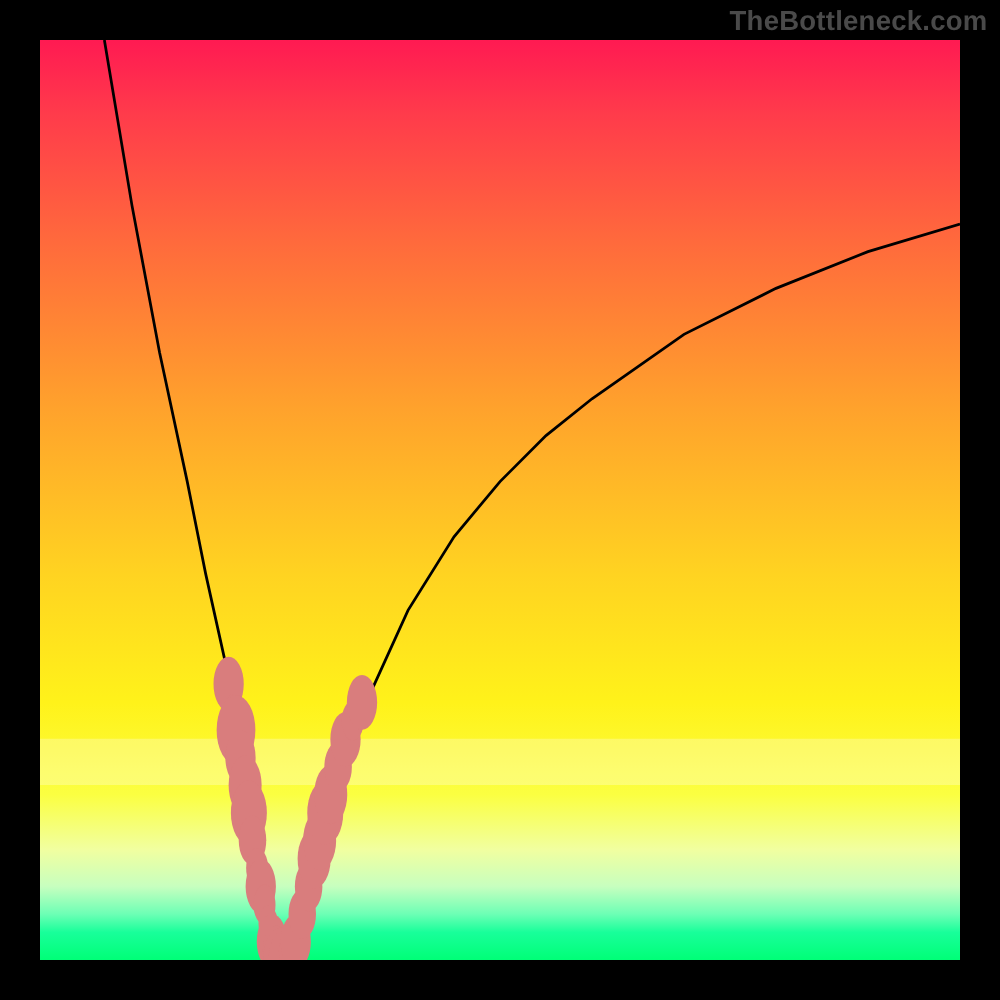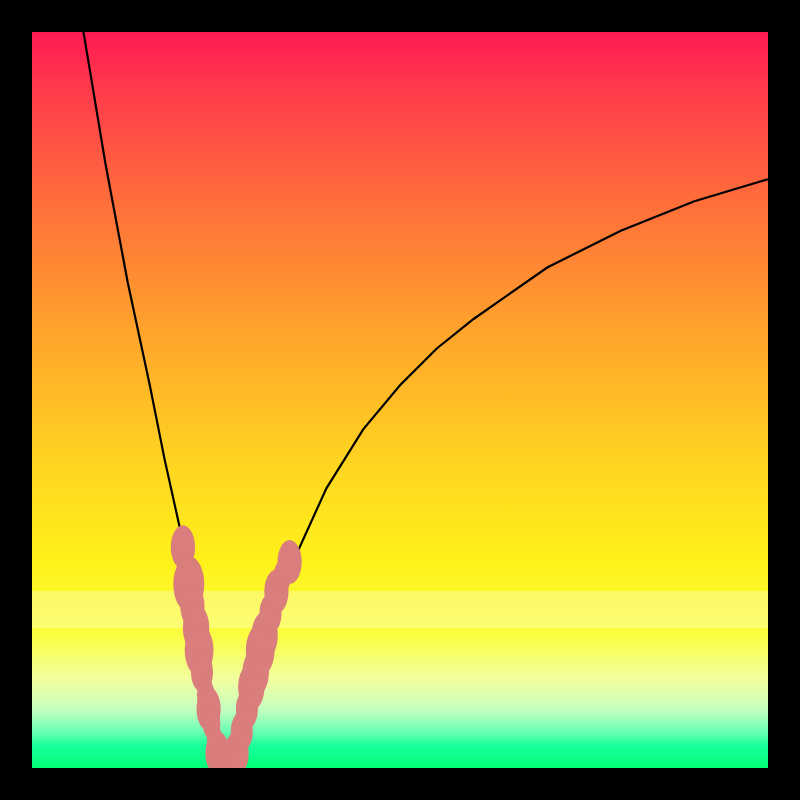--- a/index.html
+++ b/index.html
@@ -72,20 +72,21 @@
   }
   .blob {
     fill: #d97d7d;
     stroke: none;
   }
 </style>
 </head>
 <body>
 
 <div class="frame">
+  <div class="watermark">TheBottleneck.com</div>
 
   <div class="plot-area">
     <div class="gradient"></div>
     <div class="yellow-band" id="yband" style="top: 559.36px; height: 36.8px;"></div>
     <svg class="curves" viewBox="0 0 736 736" preserveAspectRatio="none">
       <path id="curvePath" class="curve-path" d="M51.5 0.0 L73.6 132.5 L95.7 250.2 L117.8 353.3 L132.5 426.9 L147.2 493.1 L161.9 559.4 L176.6 640.3 L184.0 691.8 L191.4 736.0 L198.7 736.0 L206.1 706.6 L220.8 655.0 L235.5 603.5 L257.6 537.3 L294.4 456.3 L331.2 397.4 L368.0 353.3 L404.8 316.5 L441.6 287.0 L515.2 235.5 L588.8 198.7 L662.4 169.3 L736.0 147.2"></path>
       <g id="blobs">
           <ellipse class="blob" cx="150.9" cy="515.2" rx="12.1" ry="21.9"></ellipse>
           <ellipse class="blob" cx="154.6" cy="537.3" rx="7.7" ry="13.9"></ellipse>
           <ellipse class="blob" cx="156.8" cy="552.0" rx="15.5" ry="27.8"></ellipse>

